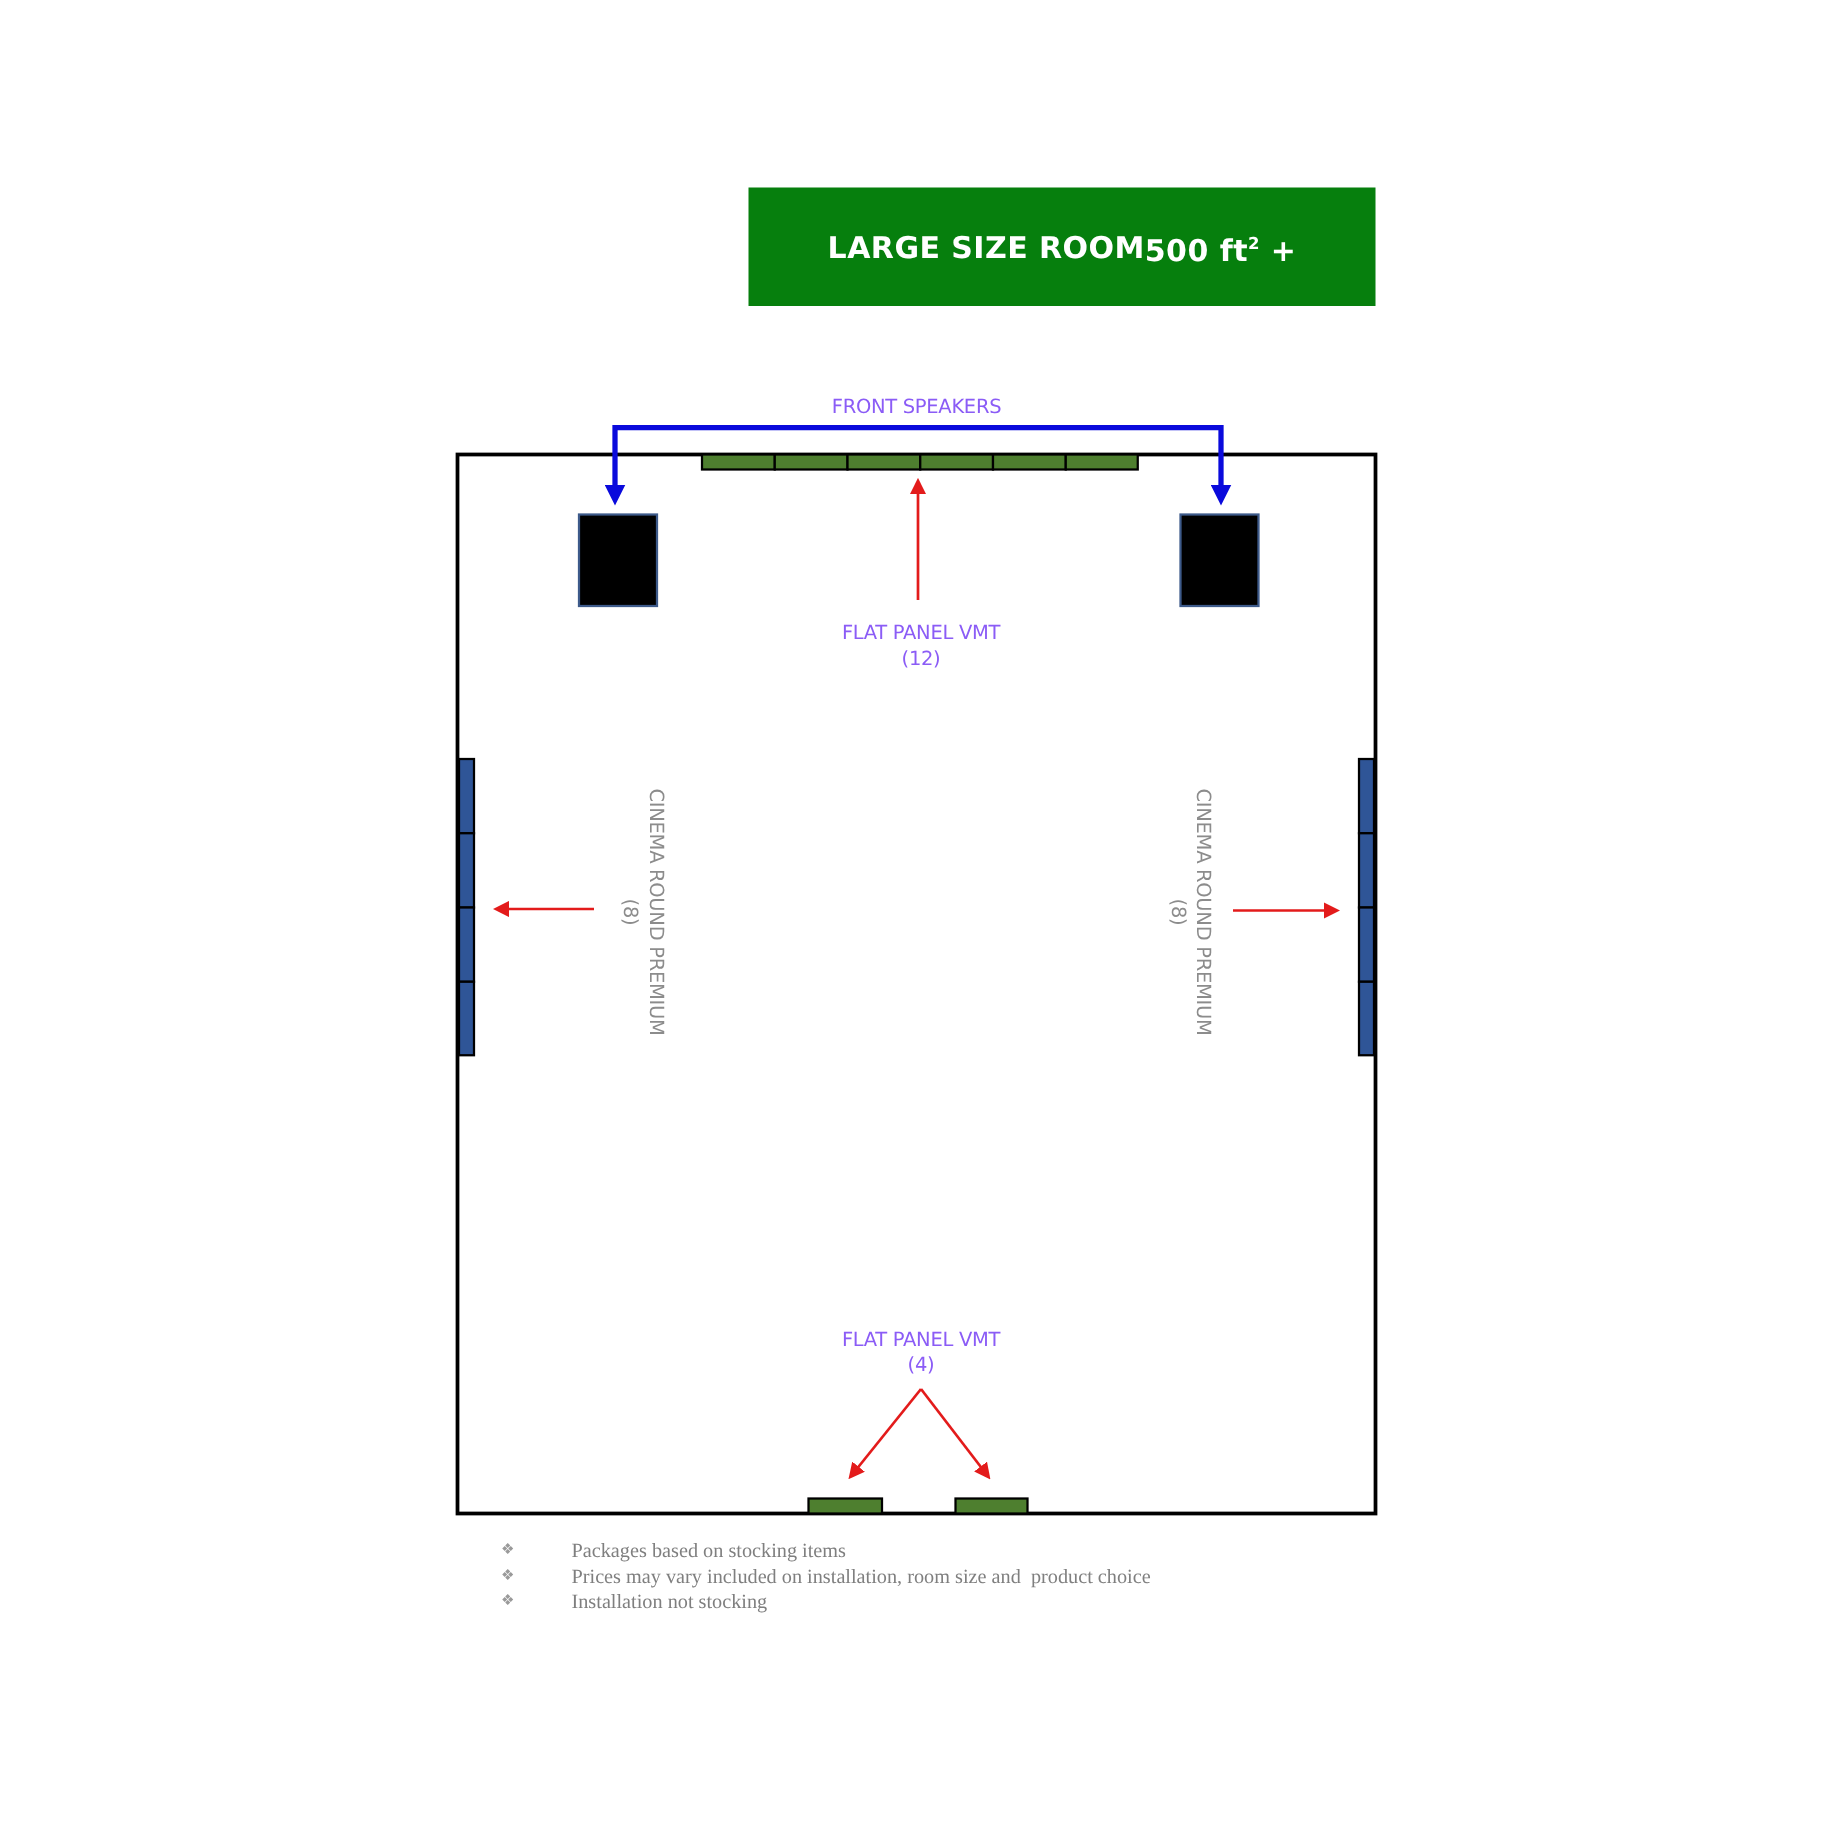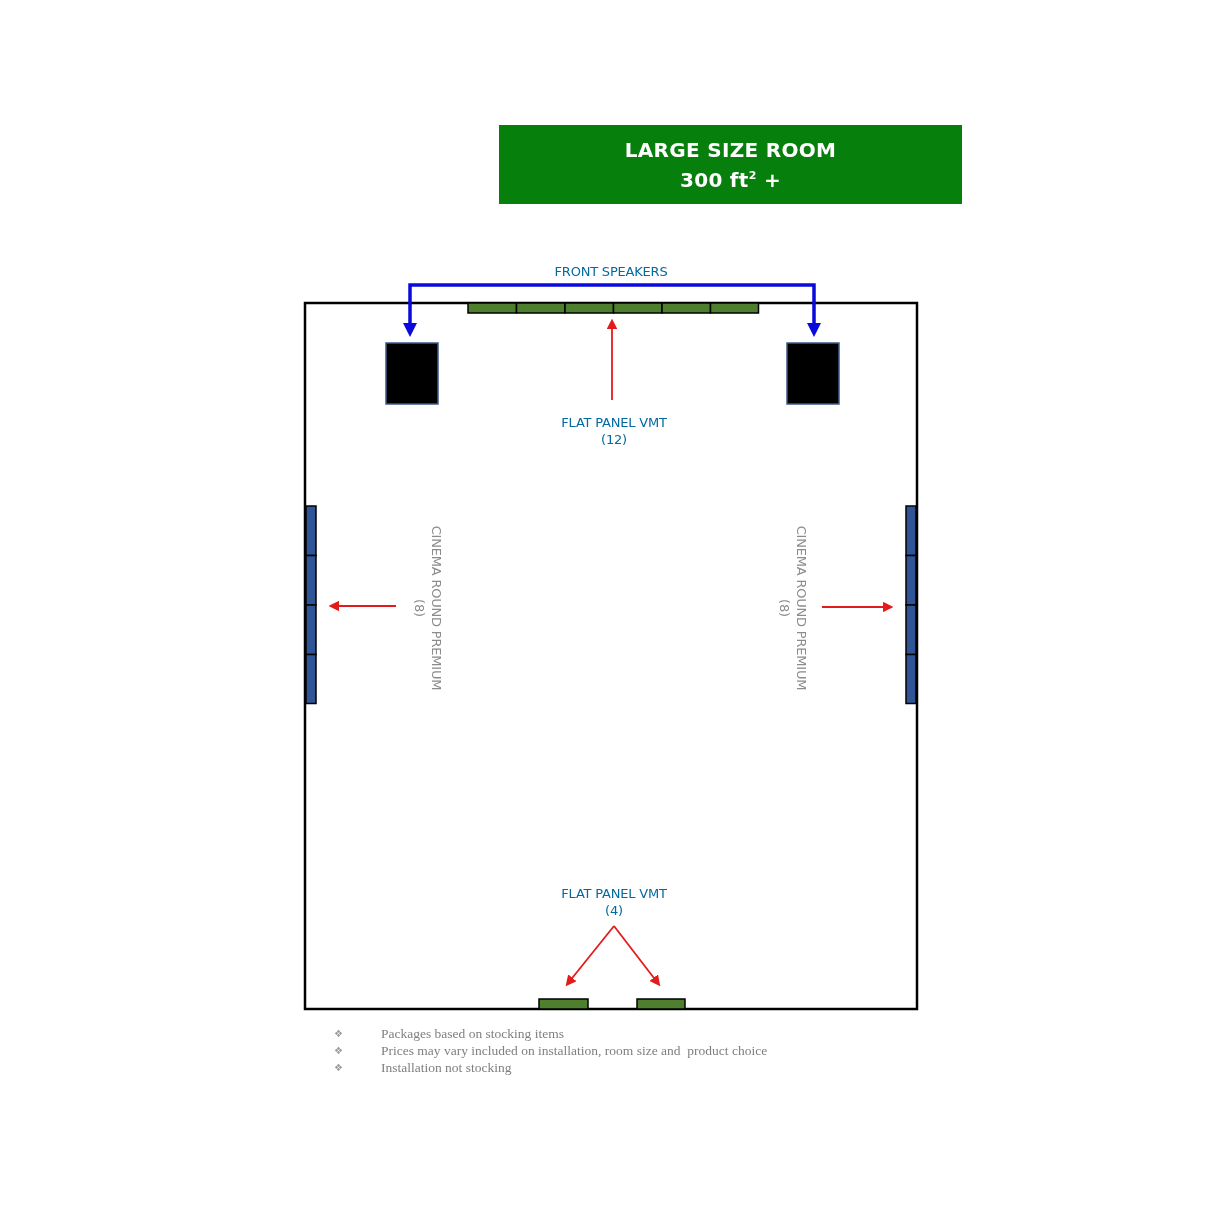--- a/index.html
+++ b/index.html
@@ -1,27 +1,27 @@
 <!DOCTYPE html>
 <html><head>
   <meta charset="utf-8">
   <style>
     html, body { margin: 0; padding: 0; background: #ffffff; }
     body { width: 1214px; height: 1214px; position: relative; overflow: hidden; font-family: "DejaVu Sans", sans-serif; }
     .banner {
-      position: absolute; left: 499px; top: 125px; width: 463px; height: 79px;
+      position: absolute; left: 499px; top: 125px; width: 418px; height: 79px;
       background: #067f0d; color: #ffffff; text-align: center;
-      display: flex; flex-direction: column; justify-content: center; align-items: center;
+      display: flex; flex-direction: row; justify-content: center; align-items: center;
       font-family: "DejaVu Sans", sans-serif; font-weight: bold; font-size: 20px; line-height: 26px;
       letter-spacing: 0.3px;
     }
     .banner sup { font-size: 11px; vertical-align: 8px; }
     .diagram { position: absolute; left: 0; top: 0; width: 1214px; height: 1214px; }
     .label {
-      position: absolute; color: #0369a1; font-family: "DejaVu Sans", sans-serif;
+      position: absolute; color: #8b5cf6; font-family: "DejaVu Sans", sans-serif;
       font-size: 13px; font-weight: normal; text-align: center; line-height: 17px; white-space: nowrap;
       letter-spacing: -0.2px;
     }
     .rot-label {
       position: absolute; color: #8c8c8c; font-family: "DejaVu Sans", sans-serif;
       font-size: 13px; line-height: 17px; text-align: center; white-space: nowrap;
       transform-origin: center center; letter-spacing: -0.2px;
     }
     .notes {
       position: absolute; left: 334px; top: 1025px; margin: 0; padding: 0; list-style: none;
@@ -29,21 +29,21 @@
     }
     .notes li { display: flex; align-items: center; }
     .notes .bullet { width: 47px; font-size: 10px; color: #9a9a9a; }
     .notes .text { white-space: pre; font-family: Liberation Serif, serif; }
   </style>
 </head>
 <body>
 
 <div class="banner">
   <div>LARGE SIZE ROOM</div>
-  <div><span>300 ft</span><sup>2</sup><span> +</span></div>
+  <div><span>500 ft</span><sup>2</sup><span> +</span></div>
 </div>
 
 <svg class="diagram" viewBox="0 0 1214 1214" xmlns="http://www.w3.org/2000/svg">
   <defs>
     <marker id="arrowBlue" viewBox="0 0 10 10" refX="5" refY="5" markerWidth="4" markerHeight="4" orient="auto-start-reverse">
       <path d="M0,0 L10,5 L0,10 z" fill="#0a0adc"></path>
     </marker>
     <marker id="arrowRed" viewBox="0 0 10 10" refX="5" refY="5" markerWidth="6" markerHeight="6" orient="auto-start-reverse">
       <path d="M0,0 L10,5 L0,10 z" fill="#e31b1b"></path>
     </marker>

